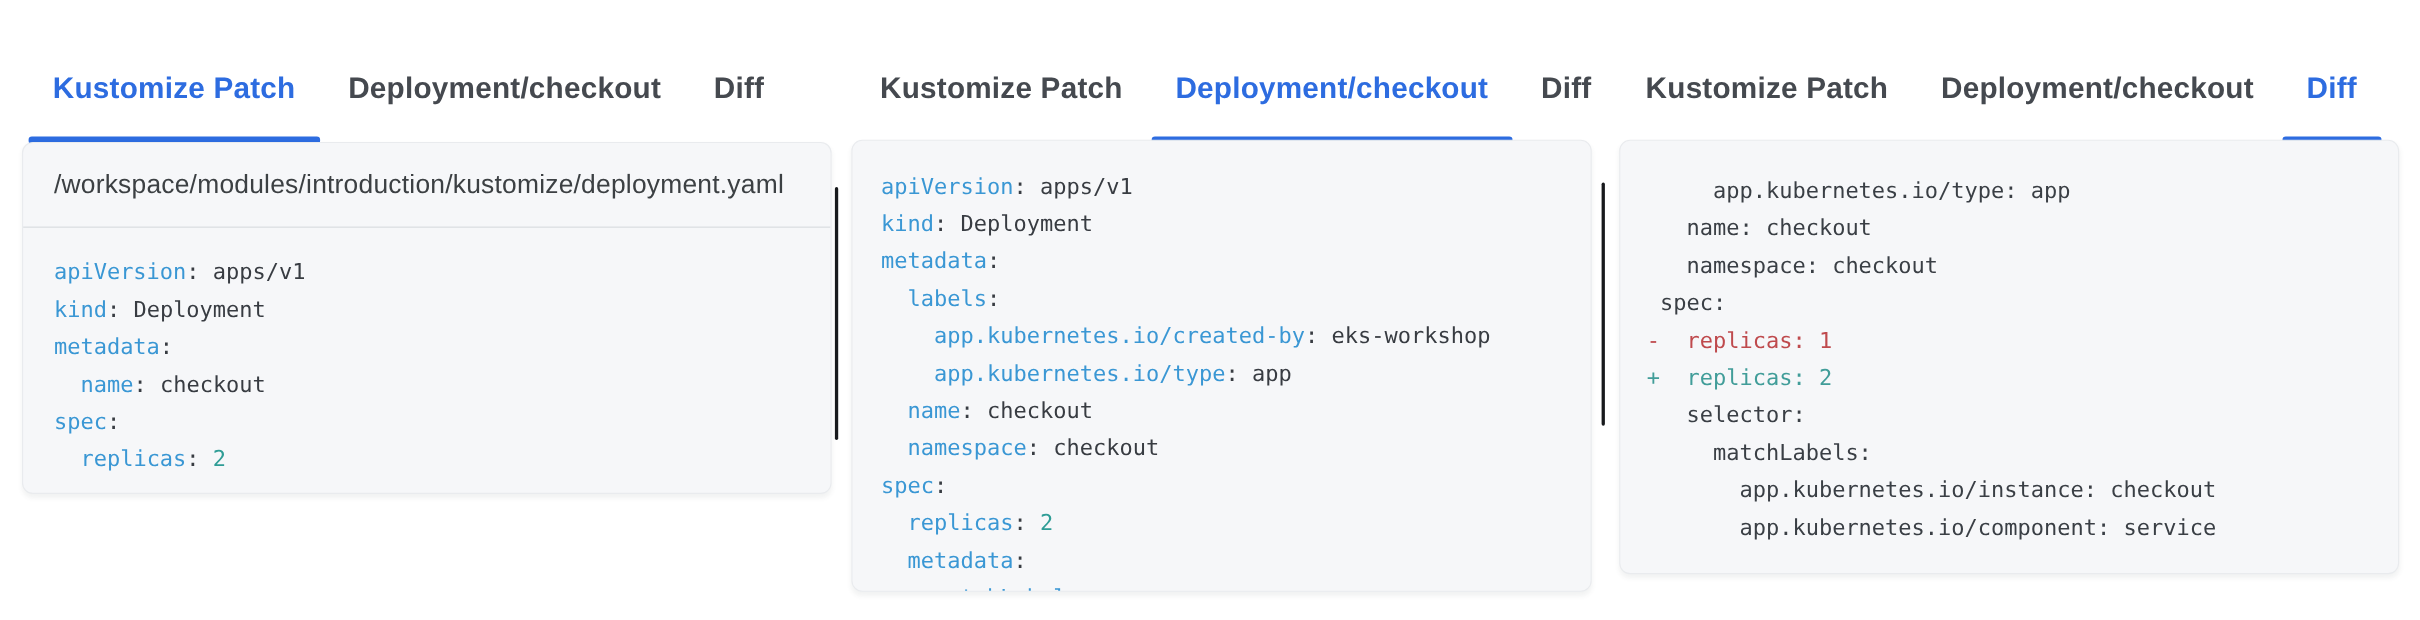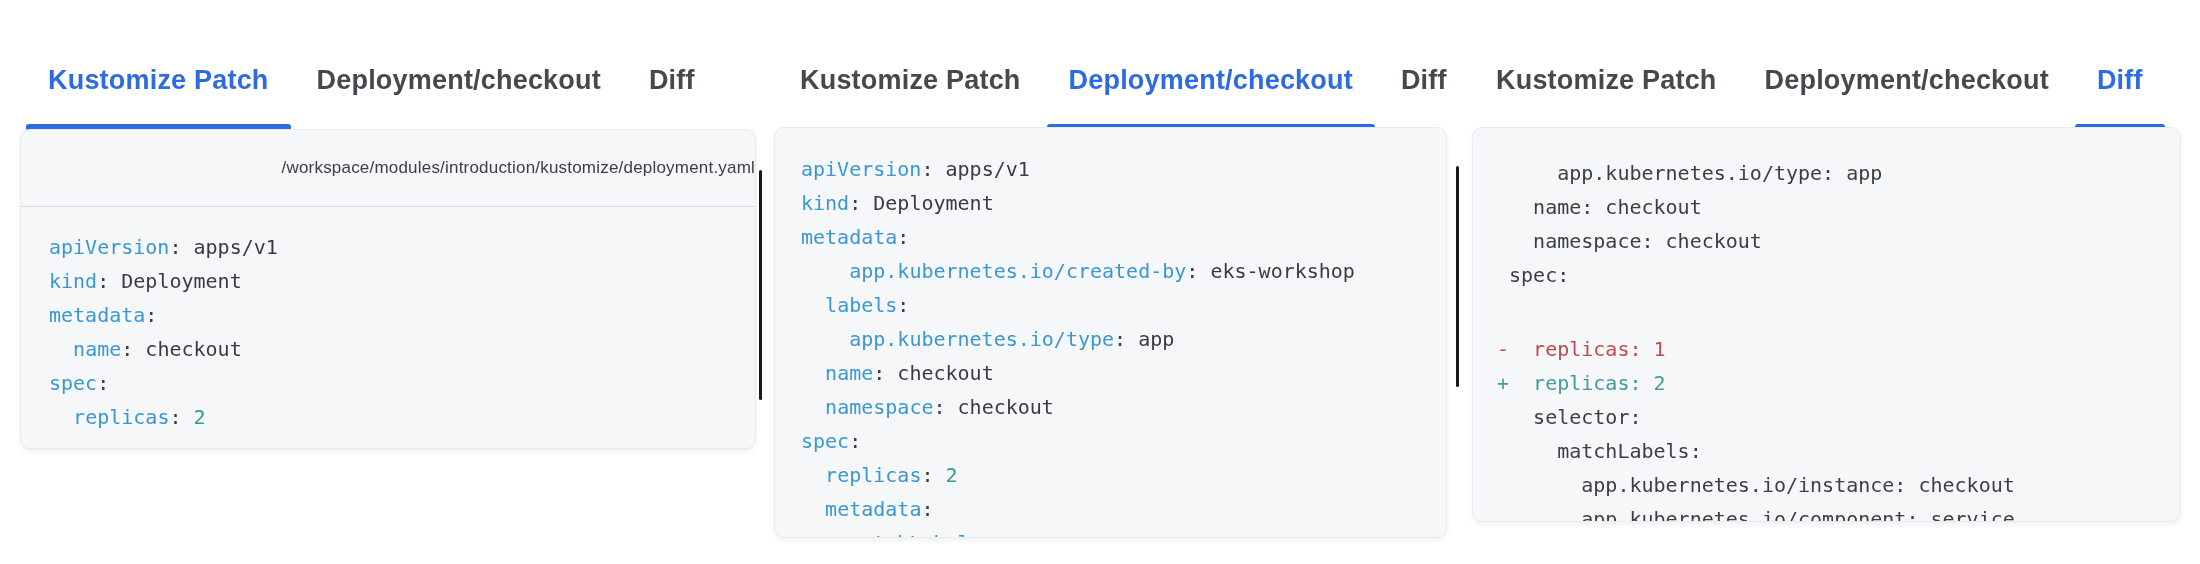--- a/index.html
+++ b/index.html
@@ -27,32 +27,32 @@
   
   .codebox{position:absolute;left:0;right:0;background:var(--box-bg);
        border:1px solid var(--box-border);border-radius:10px;overflow:hidden;
        box-shadow:0 3px 5px rgba(60,64,67,.07);box-sizing:border-box;}
   .p1 .codebox{top:129px;height:320px;}
   .p2 .codebox{top:127px;height:411px;}
   .p3 .codebox{top:127px;height:395px;}
 
   .pathrow{height:76px;display:flex;align-items:center;padding-left:28px;
        border-bottom:1px solid var(--divider);color:var(--path-text);
-       font-size:17px;letter-spacing:.2px;justify-content:flex-end;}
+       font-size:24px;letter-spacing:.2px;}
 
   .codearea{font-family:"DejaVu Sans Mono", monospace;font-size:20px;line-height:34px;}
   .p1 .codearea{padding:23px 20px 0 28px;}
   .p2 .codearea{padding:24px 16px 0 26px;}
   .p3 .codearea{padding:28px 16px 0 24px;}
   .cl{white-space:pre;}
   .tk-key{color:var(--code-key);}
   .tk-plain{color:var(--code-plain);}
   .tk-num{color:var(--code-number);}
   .dl-context{color:var(--diff-context);white-space:pre;}
-  .dl-removed{color:var(--diff-removed);white-space:pre;margin-top:40px;}
+  .dl-removed{color:var(--diff-removed);white-space:pre;}
   .dl-added{color:var(--diff-added);white-space:pre;}
 
   
   .sb{position:absolute;width:3px;background:var(--scrollbar);border-radius:2px;}
   .sb.sb1{left:759px;top:170px;height:230px;}
   .sb.sb2{left:1456px;top:166px;height:221px;}
 </style>
 </head>
 <body>
 
@@ -95,22 +95,22 @@
         </div>
         <div class="tab">
           <span>Diff</span>
         </div>
       </div>
       <div class="codebox">
         <div class="codearea">
           <div class="cl"><span class="tk-key">apiVersion</span><span class="tk-plain">: </span><span class="tk-plain">apps/v1</span></div>
           <div class="cl"><span class="tk-key">kind</span><span class="tk-plain">: </span><span class="tk-plain">Deployment</span></div>
           <div class="cl"><span class="tk-key">metadata</span><span class="tk-plain">:</span></div>
+          <div class="cl"><span class="tk-plain">  </span><span class="tk-key">labels</span><span class="tk-plain">:</span></div>
           <div class="cl"><span class="tk-plain">    </span><span class="tk-key">app.kubernetes.io/created-by</span><span class="tk-plain">: </span><span class="tk-plain">eks-workshop</span></div>
-          <div class="cl"><span class="tk-plain">  </span><span class="tk-key">labels</span><span class="tk-plain">:</span></div>
           <div class="cl"><span class="tk-plain">    </span><span class="tk-key">app.kubernetes.io/type</span><span class="tk-plain">: </span><span class="tk-plain">app</span></div>
           <div class="cl"><span class="tk-plain">  </span><span class="tk-key">name</span><span class="tk-plain">: </span><span class="tk-plain">checkout</span></div>
           <div class="cl"><span class="tk-plain">  </span><span class="tk-key">namespace</span><span class="tk-plain">: </span><span class="tk-plain">checkout</span></div>
           <div class="cl"><span class="tk-key">spec</span><span class="tk-plain">:</span></div>
           <div class="cl"><span class="tk-plain">  </span><span class="tk-key">replicas</span><span class="tk-plain">: </span><span class="tk-num">2</span></div>
           <div class="cl"><span class="tk-plain">  </span><span class="tk-key">metadata</span><span class="tk-plain">:</span></div>
           <div class="cl"><span class="tk-plain">    </span><span class="tk-key">matchLabels</span><span class="tk-plain">:</span></div>
         </div>
       </div>
     </section>

